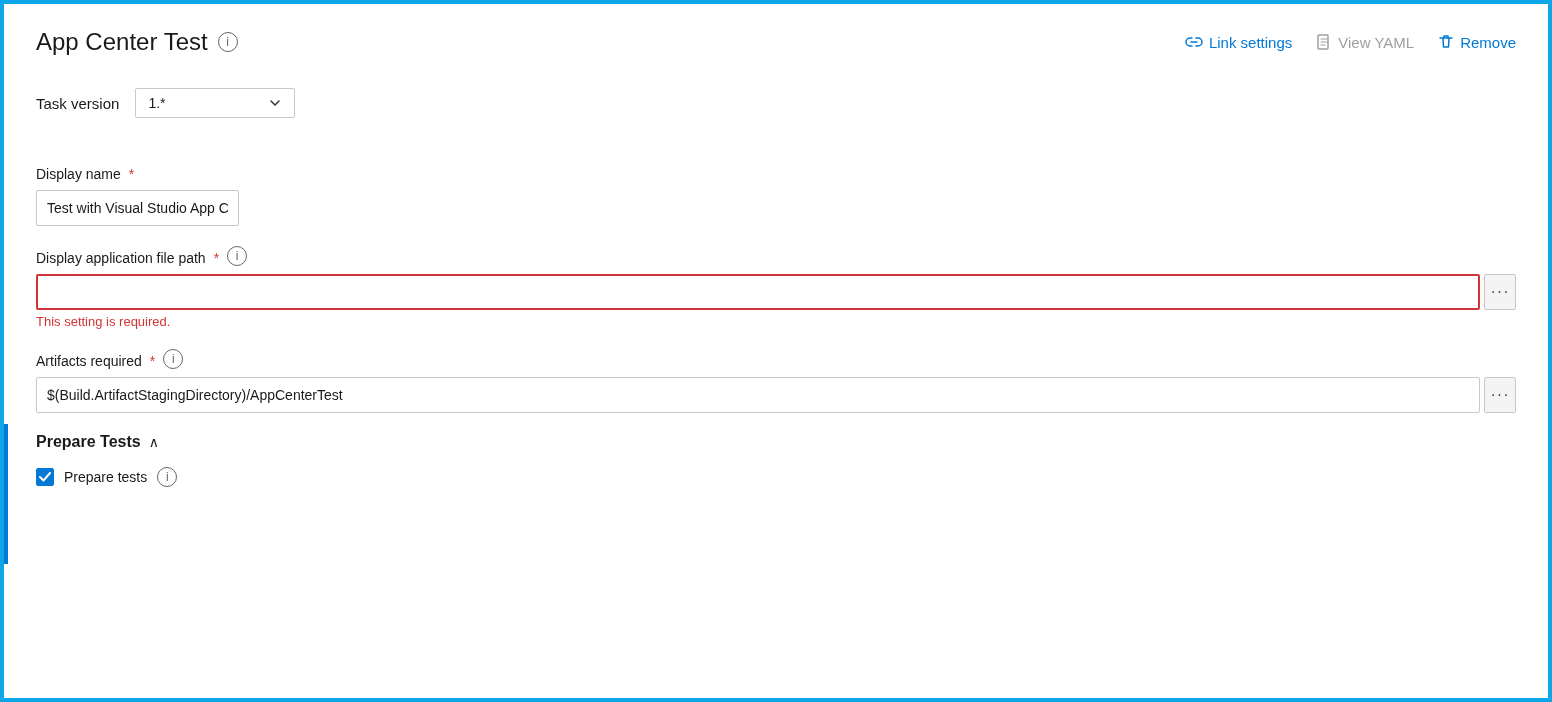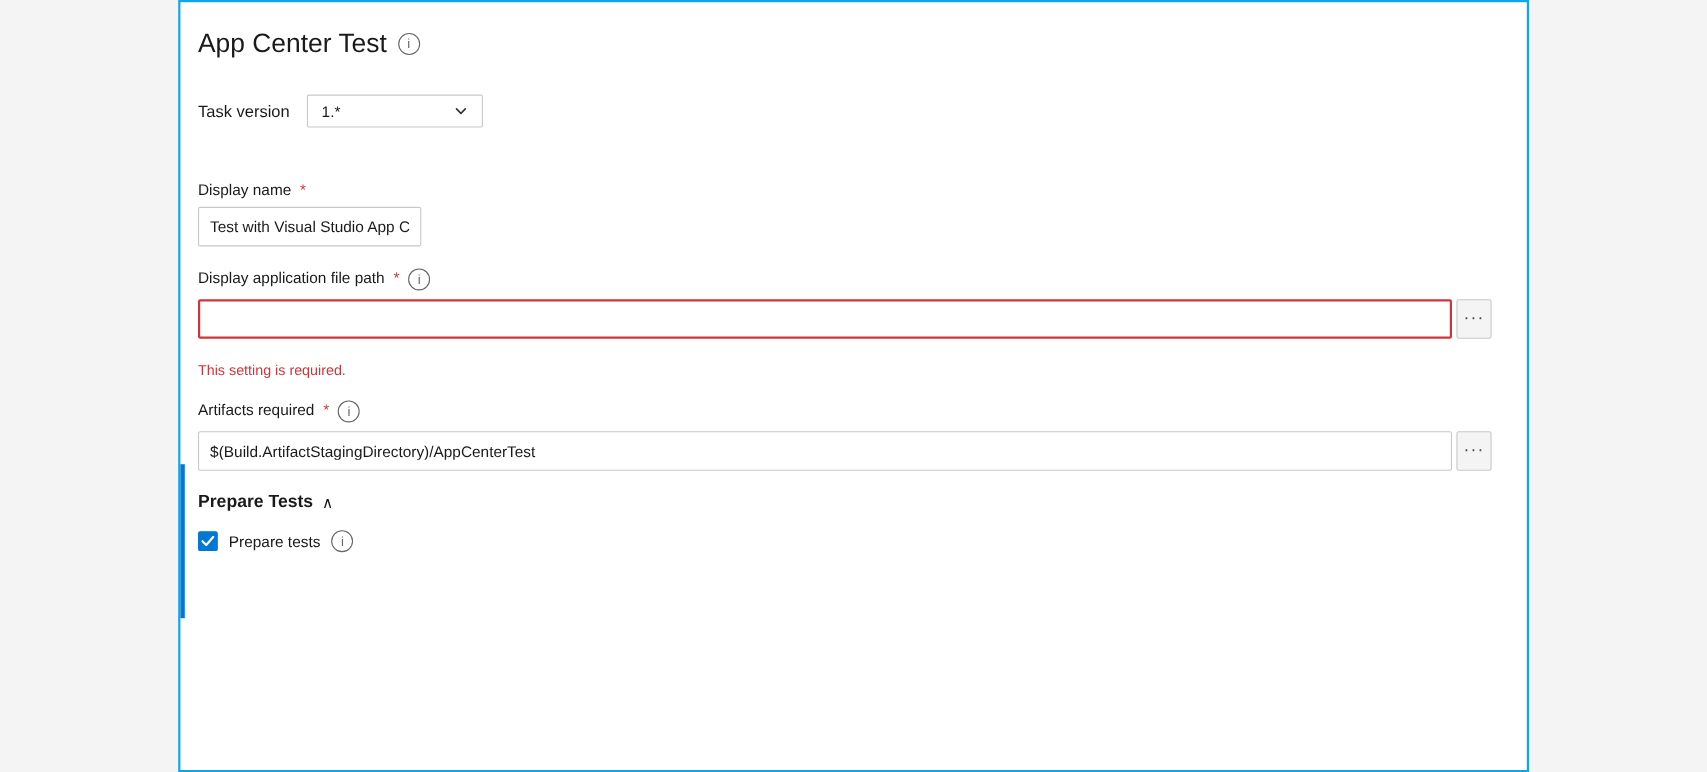--- a/index.html
+++ b/index.html
@@ -6,25 +6,25 @@
     body {
       font-family: -apple-system, BlinkMacSystemFont, 'Segoe UI', sans-serif;
       background: #f4f4f4;
       display: flex;
       justify-content: center;
       align-items: flex-start;
       min-height: 100vh;
     }
     .card {
       background: #fff;
-      width: 1228px;
+      width: 1552px;
       min-height: 702px;
-      padding: 24px 32px 32px 16px;
+      padding: 24px 32px 32px 32px;
       position: relative;
-      border: 2px solid #0ea5e9;
+      border: 4px solid #0ea5e9;
     }
     
     .card::before {
       content: '';
       position: absolute;
       left: 0;
       top: 420px;
       width: 4px;
       height: 140px;
       background: #0078d4;
@@ -105,21 +105,21 @@
       color: #1a1a1a;
     }
     .field-group {
       margin-bottom: 20px;
     }
     .field-label {
       font-size: 14px;
       color: #1a1a1a;
       margin-bottom: 8px;
       display: flex;
-      align-items: flex-start;
+      align-items: flex-end;
       gap: 8px;
     }
     .required-star {
       color: #d13438;
     }
     .input-row {
       display: flex;
       align-items: center;
       gap: 4px;
     }
@@ -149,21 +149,21 @@
       align-items: center;
       justify-content: center;
       font-size: 16px;
       color: #444;
       letter-spacing: 1px;
       flex-shrink: 0;
     }
     .error-msg {
       color: #d13438;
       font-size: 13px;
-      margin-top: 21px;
+      margin-top: 4px;
     }
     .section-header {
       display: flex;
       align-items: center;
       gap: 8px;
       margin-bottom: 16px;
       margin-top: 8px;
     }
     .section-title {
       font-size: 16px;
@@ -203,20 +203,41 @@
 <body>
 
 <div class="card">
 
   <div class="header">
     <div class="title-area">
       <span class="title">App Center Test</span>
       <div class="info-icon">
         <span>i</span>
       </div>
+    </div>
+    <div class="header-actions">
+      <button class="action-btn">
+        <svg width="18" height="16" viewBox="0 0 18 16" fill="none" xmlns="http://www.w3.org/2000/svg">
+          <path d="M7 4H5a4 4 0 000 8h2M11 4h2a4 4 0 010 8h-2M6 8h6" stroke="#0078d4" stroke-width="1.5" stroke-linecap="round"></path>
+        </svg>
+        <span>Link settings</span>
+      </button>
+      <button class="action-btn disabled">
+        <svg width="16" height="16" viewBox="0 0 16 16" fill="none" xmlns="http://www.w3.org/2000/svg">
+          <rect x="2" y="1" width="10" height="14" rx="1" stroke="#a0a0a0" stroke-width="1.5"></rect>
+          <path d="M5 5h6M5 8h6M5 11h4" stroke="#a0a0a0" stroke-width="1.2" stroke-linecap="round"></path>
+        </svg>
+        <span>View YAML</span>
+      </button>
+      <button class="action-btn">
+        <svg width="16" height="16" viewBox="0 0 16 16" fill="none" xmlns="http://www.w3.org/2000/svg">
+          <path d="M2 4h12M6 4V2h4v2M5 4l.5 9h5L11 4" stroke="#0078d4" stroke-width="1.5" stroke-linecap="round" stroke-linejoin="round"></path>
+        </svg>
+        <span>Remove</span>
+      </button>
     </div>
   </div>
 
   <div class="task-version-row">
     <span class="task-version-label">Task version</span>
     <div class="version-select">
       <span>1.*</span>
       <svg width="14" height="14" viewBox="0 0 14 14" fill="none" xmlns="http://www.w3.org/2000/svg">
         <path d="M3 5l4 4 4-4" stroke="#333" stroke-width="1.5" stroke-linecap="round" stroke-linejoin="round"></path>
       </svg>

